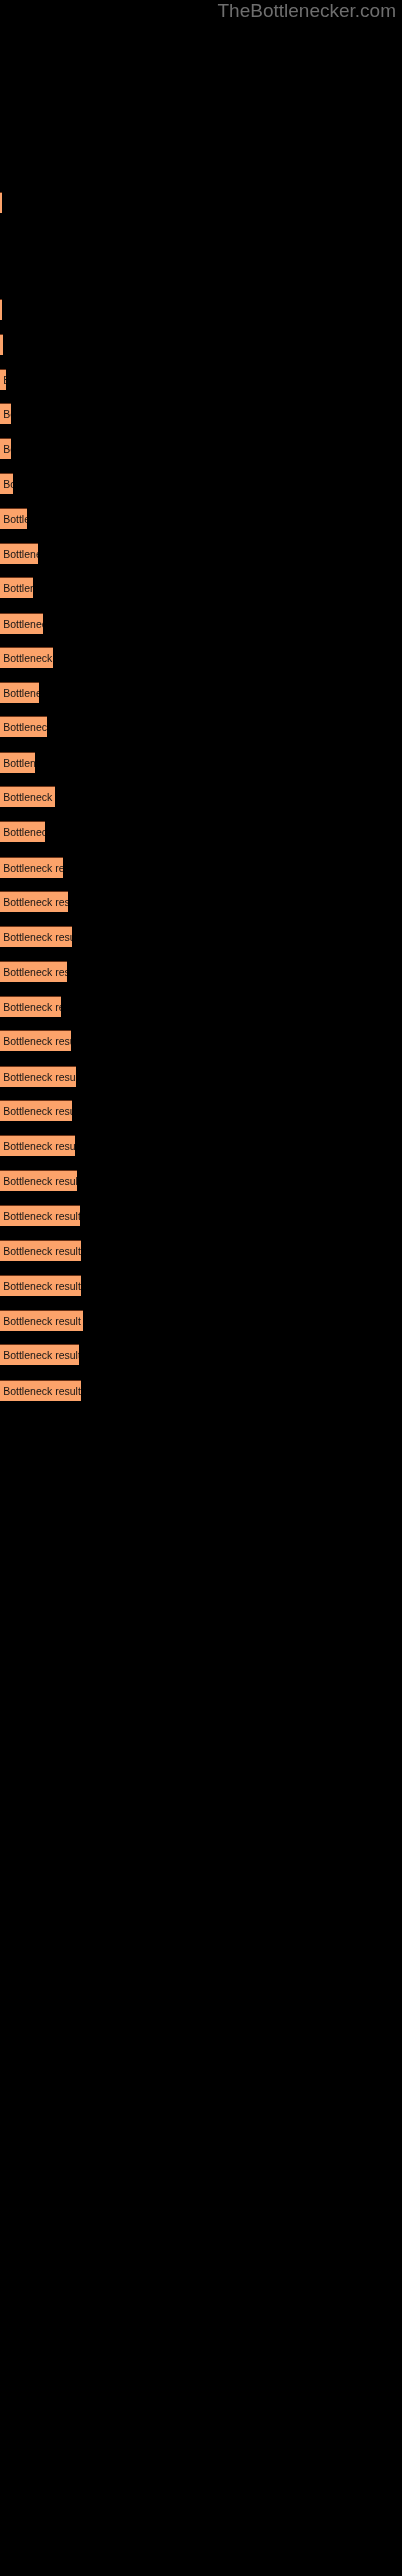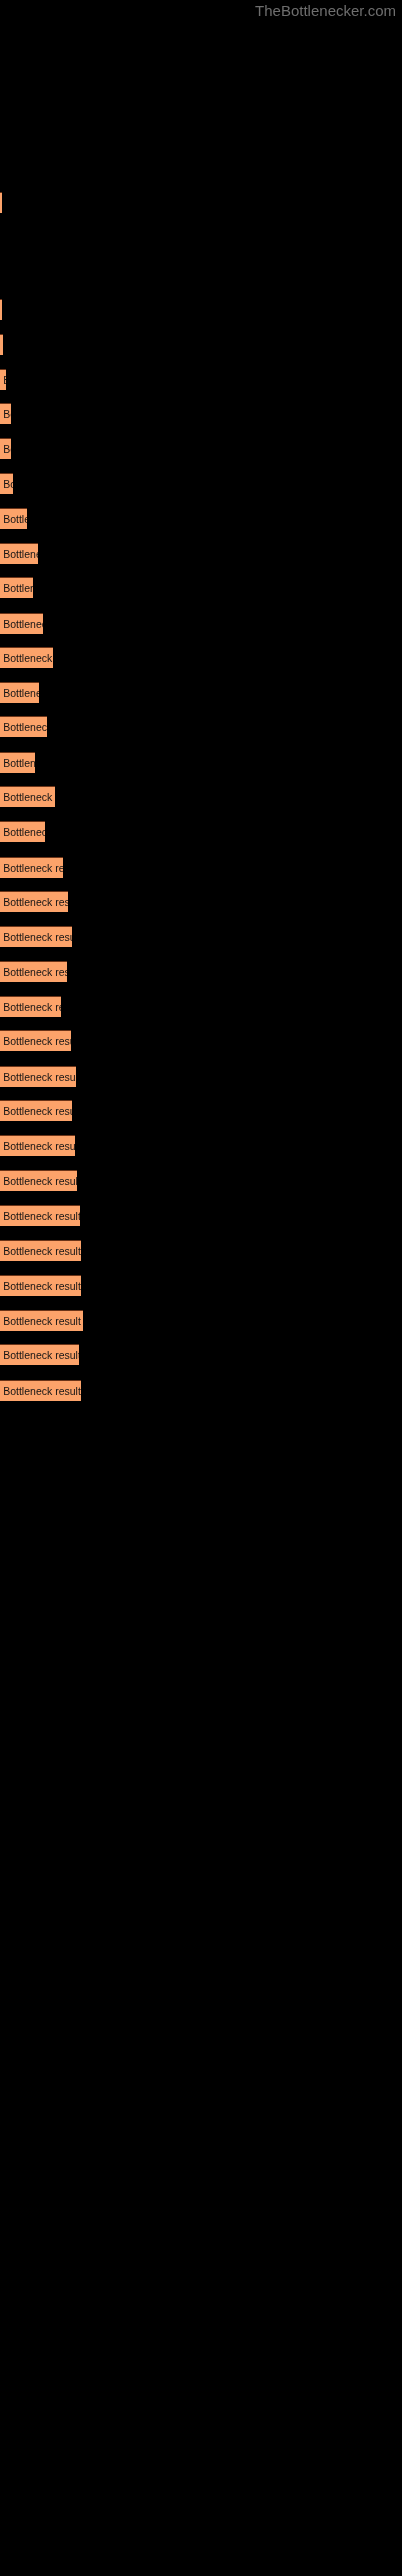--- a/index.html
+++ b/index.html
@@ -18,21 +18,21 @@
   }
 
   .watermark {
     position: absolute;
     top: 0px;
     left: 0px;
     width: 396px;
     text-align: right;
     color: #6e6e6e;
     font-family: "Liberation Sans", sans-serif;
-    font-size: 15px;
+    font-size: 19px;
     line-height: 21px;
     letter-spacing: 0px;
     white-space: nowrap;
     user-select: none;
   }
 
   .chart-area {
     position: absolute;
     top: 0;
     left: 0;

